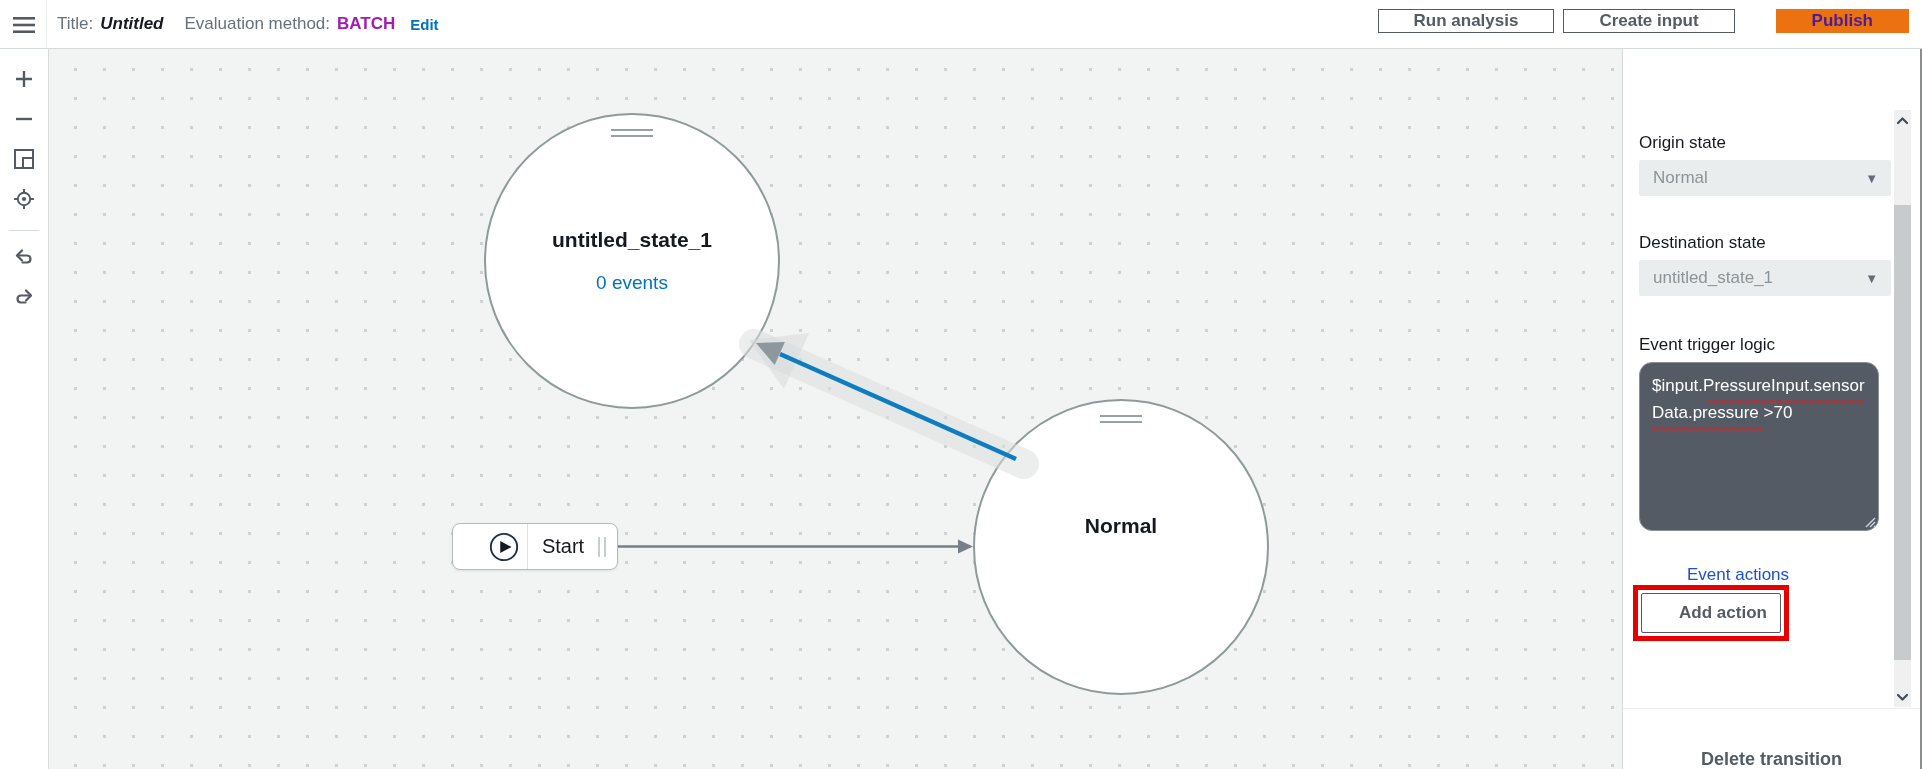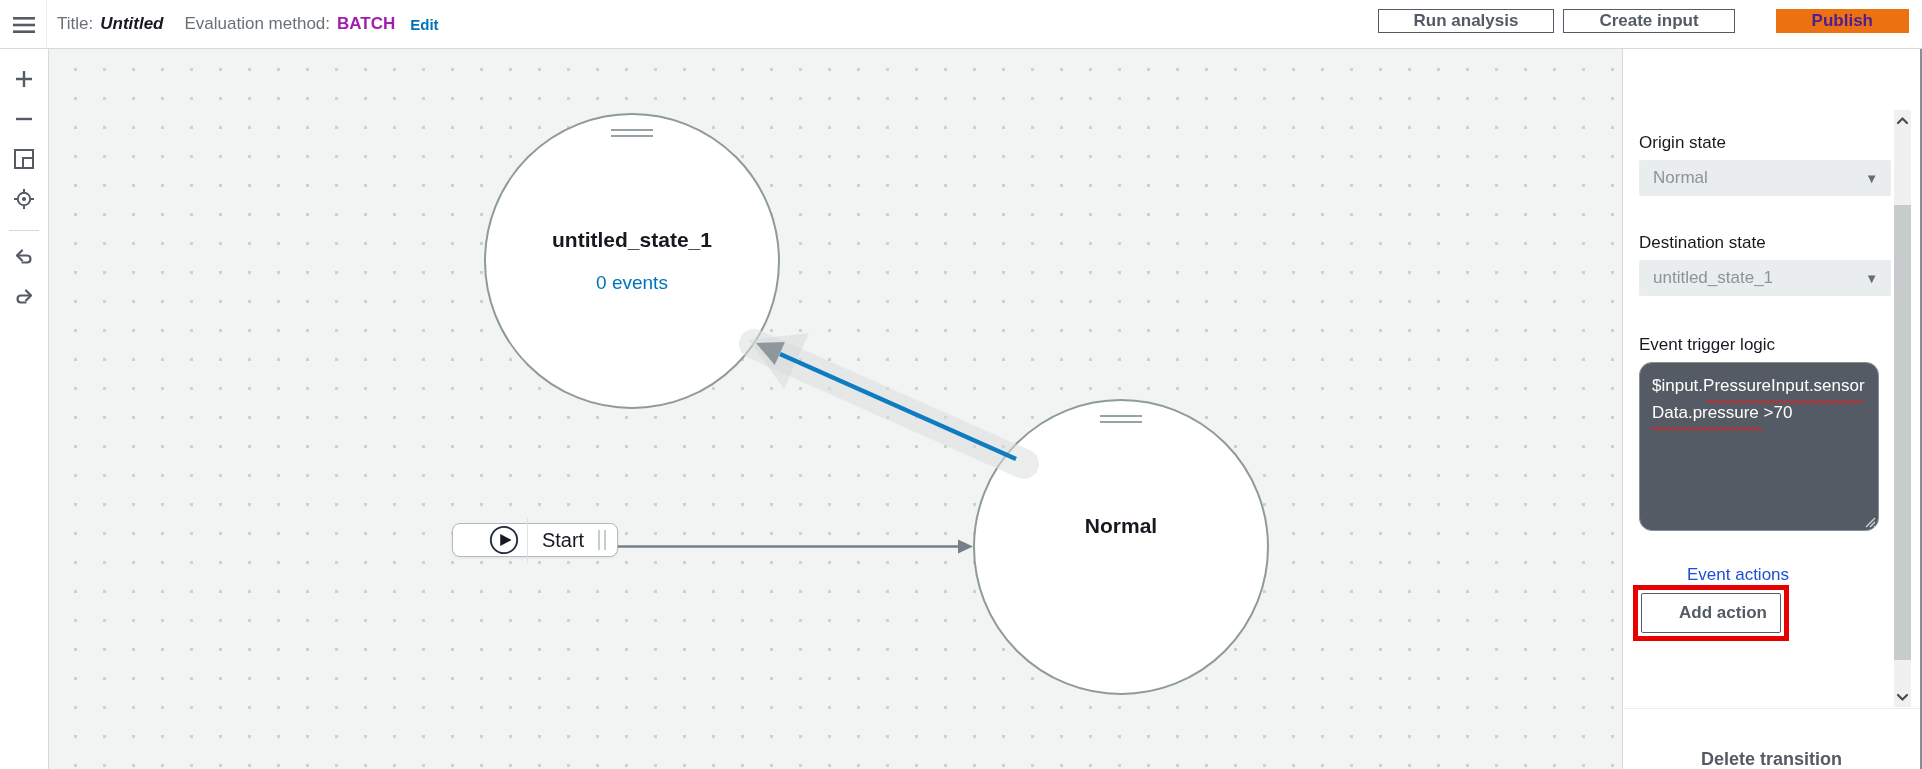--- a/index.html
+++ b/index.html
@@ -40,21 +40,21 @@
   #edges { position:absolute; left:0; top:0; z-index:2; pointer-events:none; }
   .state { position:absolute; width:296px; height:296px; border-radius:50%;
     background:#fff; border:2px solid #8f9a9b; z-index:1; cursor:pointer; }
   .state-handle { position:absolute; left:50%; top:14px; transform:translateX(-50%);
     width:42px; height:10px; }
   .state-handle i { display:block; height:2px; background:#97a2a5; margin-bottom:4px; }
   .state-name { position:absolute; left:0; top:113px; width:100%; text-align:center;
     font-size:21px; font-weight:bold; color:#16191f; }
   .state-events { position:absolute; left:0; top:157px; width:100%; text-align:center;
     font-size:19px; color:#0073bb; cursor:pointer; }
-  #start-node { position:absolute; left:403px; top:474px; width:166px; height:34px;
+  #start-node { position:absolute; left:403px; top:474px; width:166px; height:47px;
     background:#fff; border:1px solid #b3bcbc; border-radius:8px; z-index:3;
     display:flex; align-items:center; box-shadow:0 1px 3px rgba(0,0,0,.08); cursor:pointer;padding-left:27px; }
   #start-icon-wrap { width:47px; display:flex; justify-content:center; align-items:center; }
   #start-divider { width:1px; height:45px; background:#dde2e2; }
   #start-label { flex:1; text-align:center; font-size:20px; color:#16191f; }
   #start-grip { display:flex; gap:4px; margin-right:11px; }
   #start-grip i { display:block; width:2px; height:20px; background:#c6cdce; }
   #transition-label { position:absolute; left:738px; top:335px; width:172px; height:44px;
     background:#f7fbfd; border:2px solid #0a7bbb; border-radius:8px; z-index:3;
     display:flex; align-items:center; justify-content:center;

